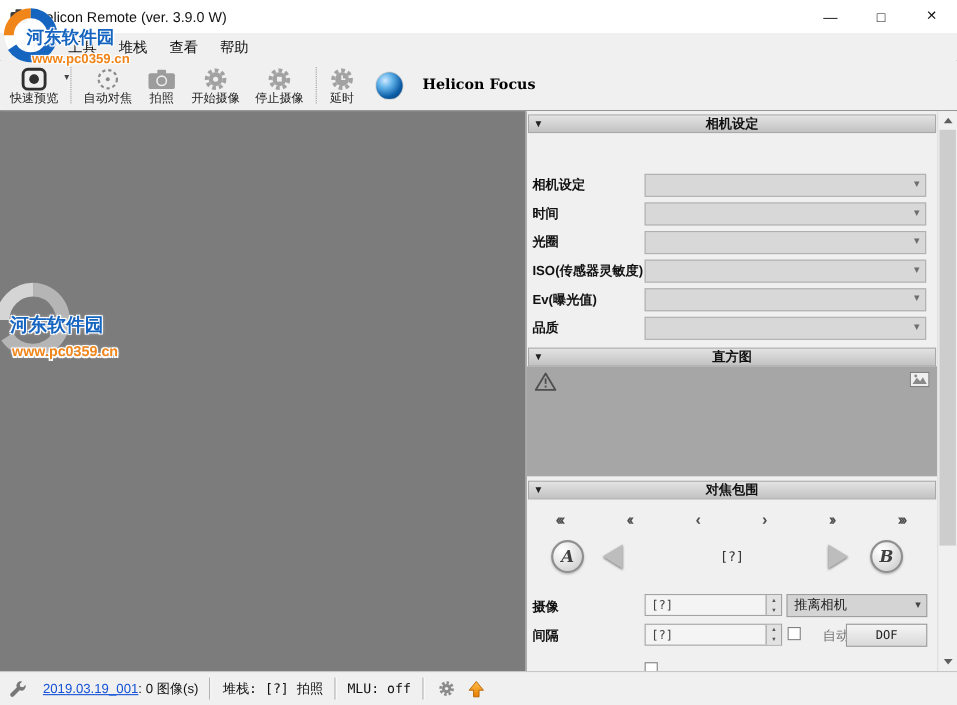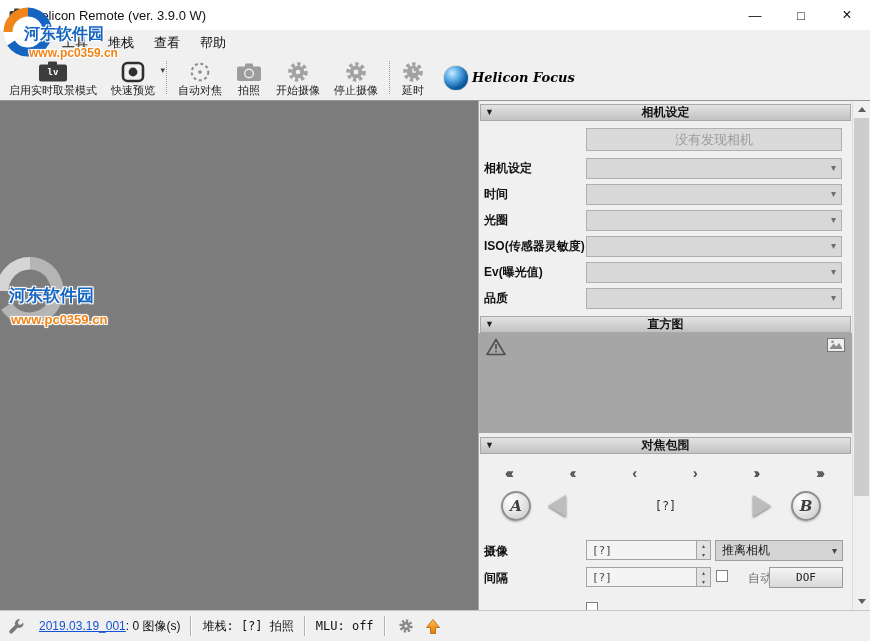--- a/index.html
+++ b/index.html
@@ -16,21 +16,21 @@
   .menubar{position:absolute;left:0;top:30px;width:870px;height:25px;display:flex;align-items:center;padding-left:6px;box-sizing:border-box;background:#f0f0f0;}
   .menu-item{font-size:13px;color:#111;padding:3px 10px;font-family:Liberation Mono, monospace;}
   
   .toolbar{position:absolute;left:0;top:55px;width:870px;height:46px;box-sizing:border-box;border-bottom:1px solid #979797;background:#f0f0f0;display:flex;align-items:stretch;padding:1px 2px;}
   .tb-btn{display:flex;flex-direction:column;align-items:center;justify-content:flex-end;padding:2px 7px;position:relative;}
   .tb-icon{height:25px;display:flex;align-items:center;justify-content:center;position:relative;}
   .tb-label{font-size:11px;color:#222;line-height:13px;white-space:nowrap;}
   .lv-text{position:absolute;left:0;right:0;top:8px;text-align:center;color:#fff;font-size:9px;font-weight:bold;font-family:"DejaVu Sans Mono",monospace;line-height:10px;}
   .tb-caret{position:absolute;right:-3px;top:9px;font-size:9px;color:#444;}
   .tb-sep{width:0;border-left:1px dotted #9a9a9a;margin:5px 4px;}
-  .tb-btn.hf{flex-direction:row;align-items:center;gap:4px;padding:0 12px;font-style:italic;}
+  .tb-btn.hf{flex-direction:row;align-items:center;gap:18px;padding:0 12px;}
   .hf-label{font-family:"DejaVu Serif","Liberation Serif",serif;font-size:13px;font-weight:bold;color:#000;}
   .hf-globe{width:24px;height:24px;border-radius:50%;
     background:radial-gradient(circle at 34% 30%, #cfe9ff 0%, #5fb0e8 30%, #0d5da6 65%, #073e70 100%);
     box-shadow:0 0 1px #02243f;}
   
   .viewport{position:absolute;left:0;top:101px;width:478px;height:509px;background:#7c7c7c;}
   
   .wm{position:absolute;pointer-events:none;}
   .wm-top{left:2px;top:6px;width:135px;height:62px;z-index:50;}
   .wm-mid{left:4px;top:157px;width:135px;height:82px;}
@@ -123,30 +123,20 @@
     <span class="menu-item">文件</span>
     <span class="menu-item">工具</span>
     <span class="menu-item">堆栈</span>
     <span class="menu-item">查看</span>
     <span class="menu-item">帮助</span>
   </div>
 
   <div class="toolbar">
     <div class="tb-btn">
       <span class="tb-icon">
-        <svg width="30" height="23" viewBox="0 0 30 23">
-            <rect x="1" y="4.5" width="28" height="17" rx="2" fill="#3c3c3c"></rect>
-            <rect x="10" y="1.5" width="9" height="4" rx="1" fill="#3c3c3c"></rect>
-          </svg>
-        <span class="lv-text">lv</span>
-      </span>
-      <span class="tb-label">启用实时取景模式</span>
-    </div>
-    <div class="tb-btn">
-      <span class="tb-icon">
         <svg width="24" height="22" viewBox="0 0 24 22">
             <rect x="2" y="2" width="20" height="18" rx="4.5" fill="none" stroke="#2f2f2f" stroke-width="2.6"></rect>
             <circle cx="12" cy="11" r="4.4" fill="#2f2f2f"></circle>
           </svg>
       </span>
       <span class="tb-caret">▾</span>
       <span class="tb-label">快速预览</span>
     </div>
     <div class="tb-sep"></div>
     <div class="tb-btn">
@@ -216,21 +206,20 @@
     </div>
   </div>
 
   <div class="panel">
 
     <div class="sec-header" style="top:3px;">
       <span class="sec-tri">▼</span>
       <span>相机设定</span>
     </div>
 
-    <div class="big-btn-disabled" style="top:27px;">没有发现相机</div>
 
     <div class="frow" style="top:57px;">
       <span class="flabel">相机设定</span>
       <div class="combo">
         <span class="caret">▾</span>
       </div>
     </div>
     <div class="frow" style="top:83px;text-decoration:underline;">
       <span class="flabel">时间</span>
       <div class="combo">

